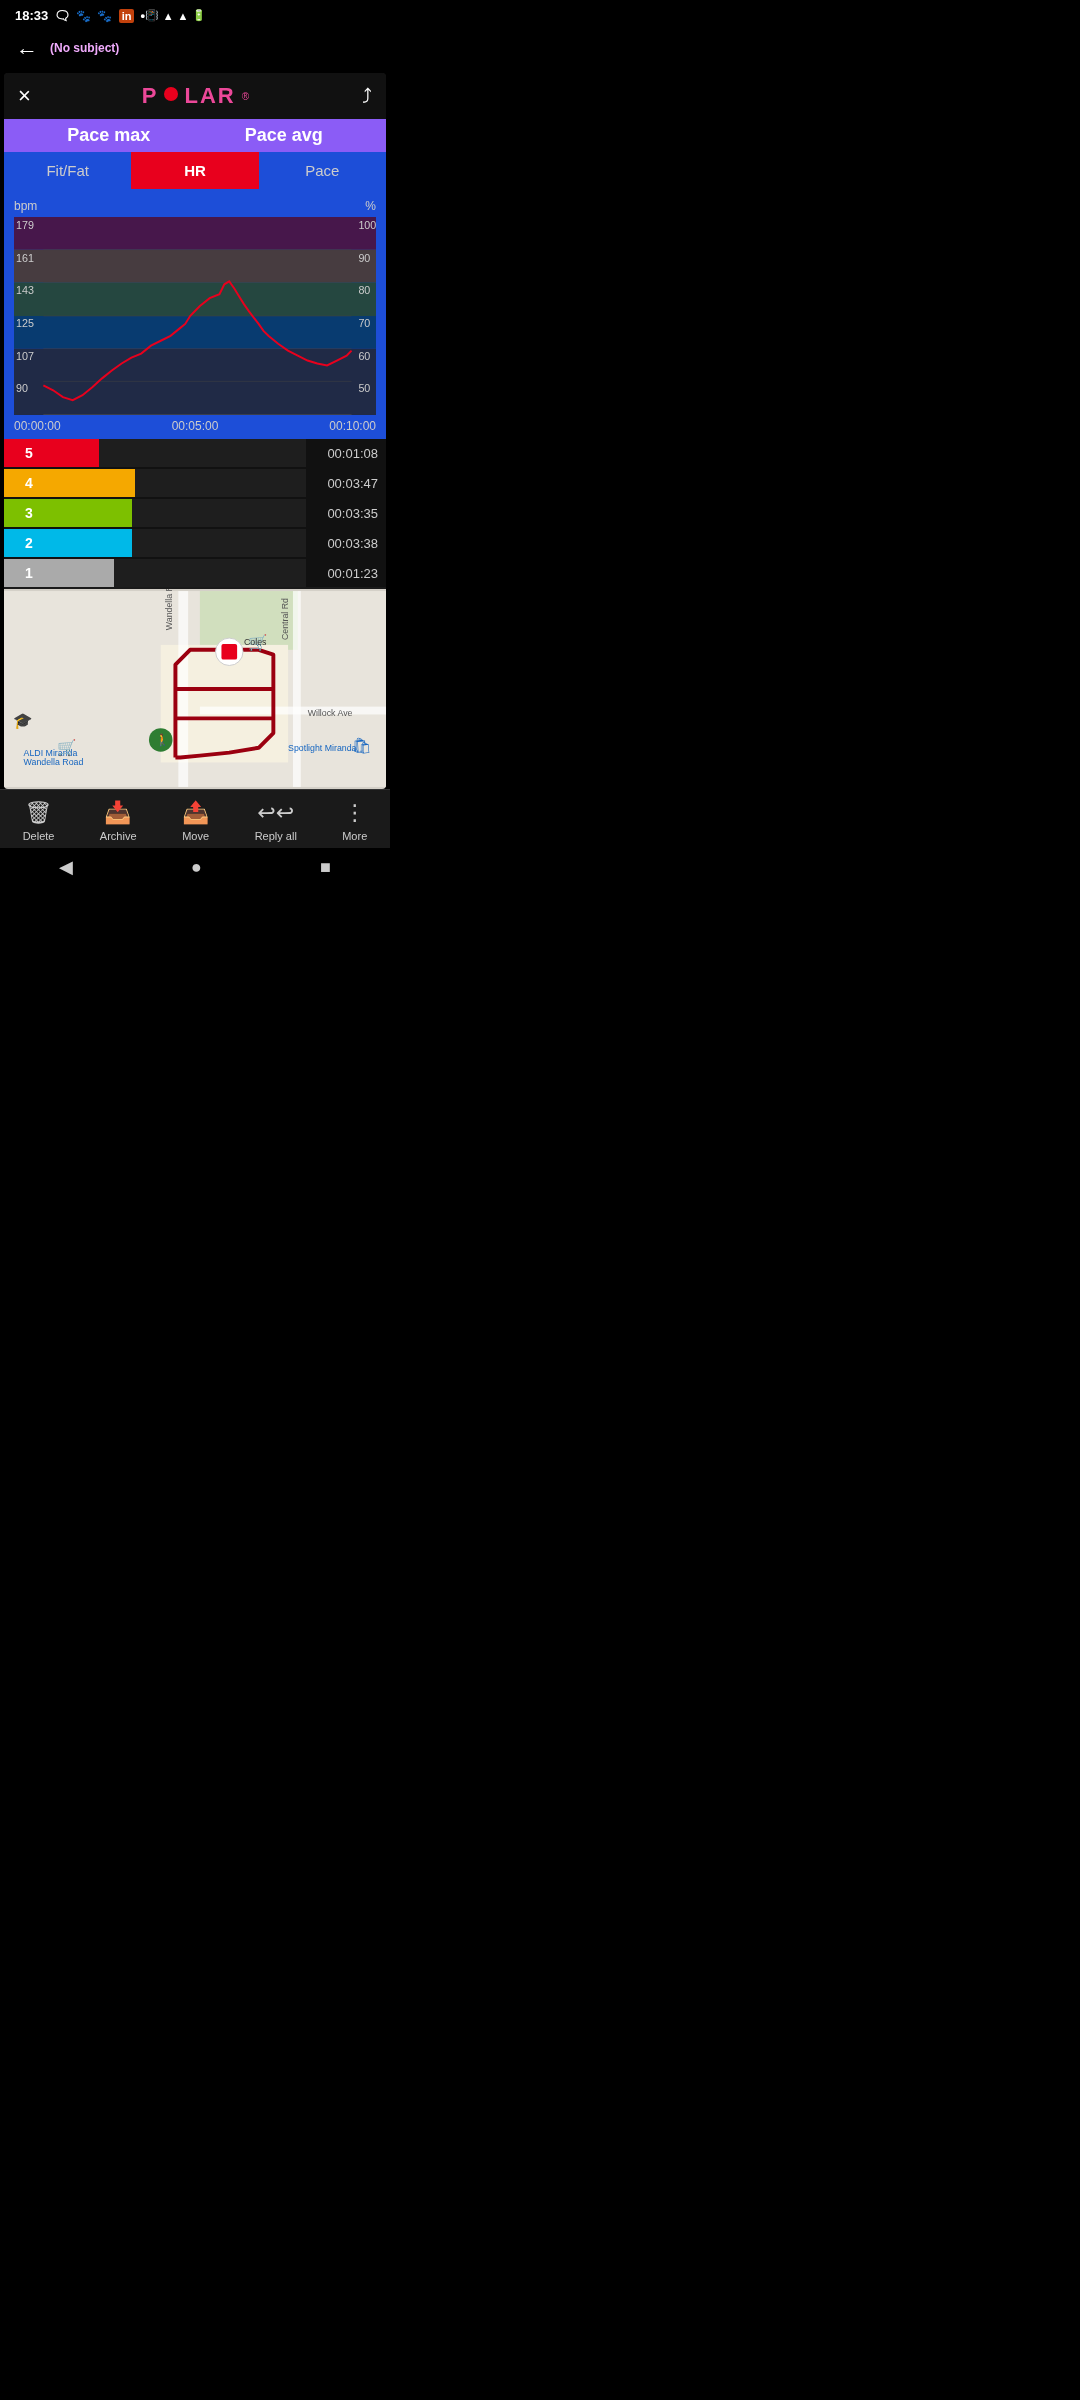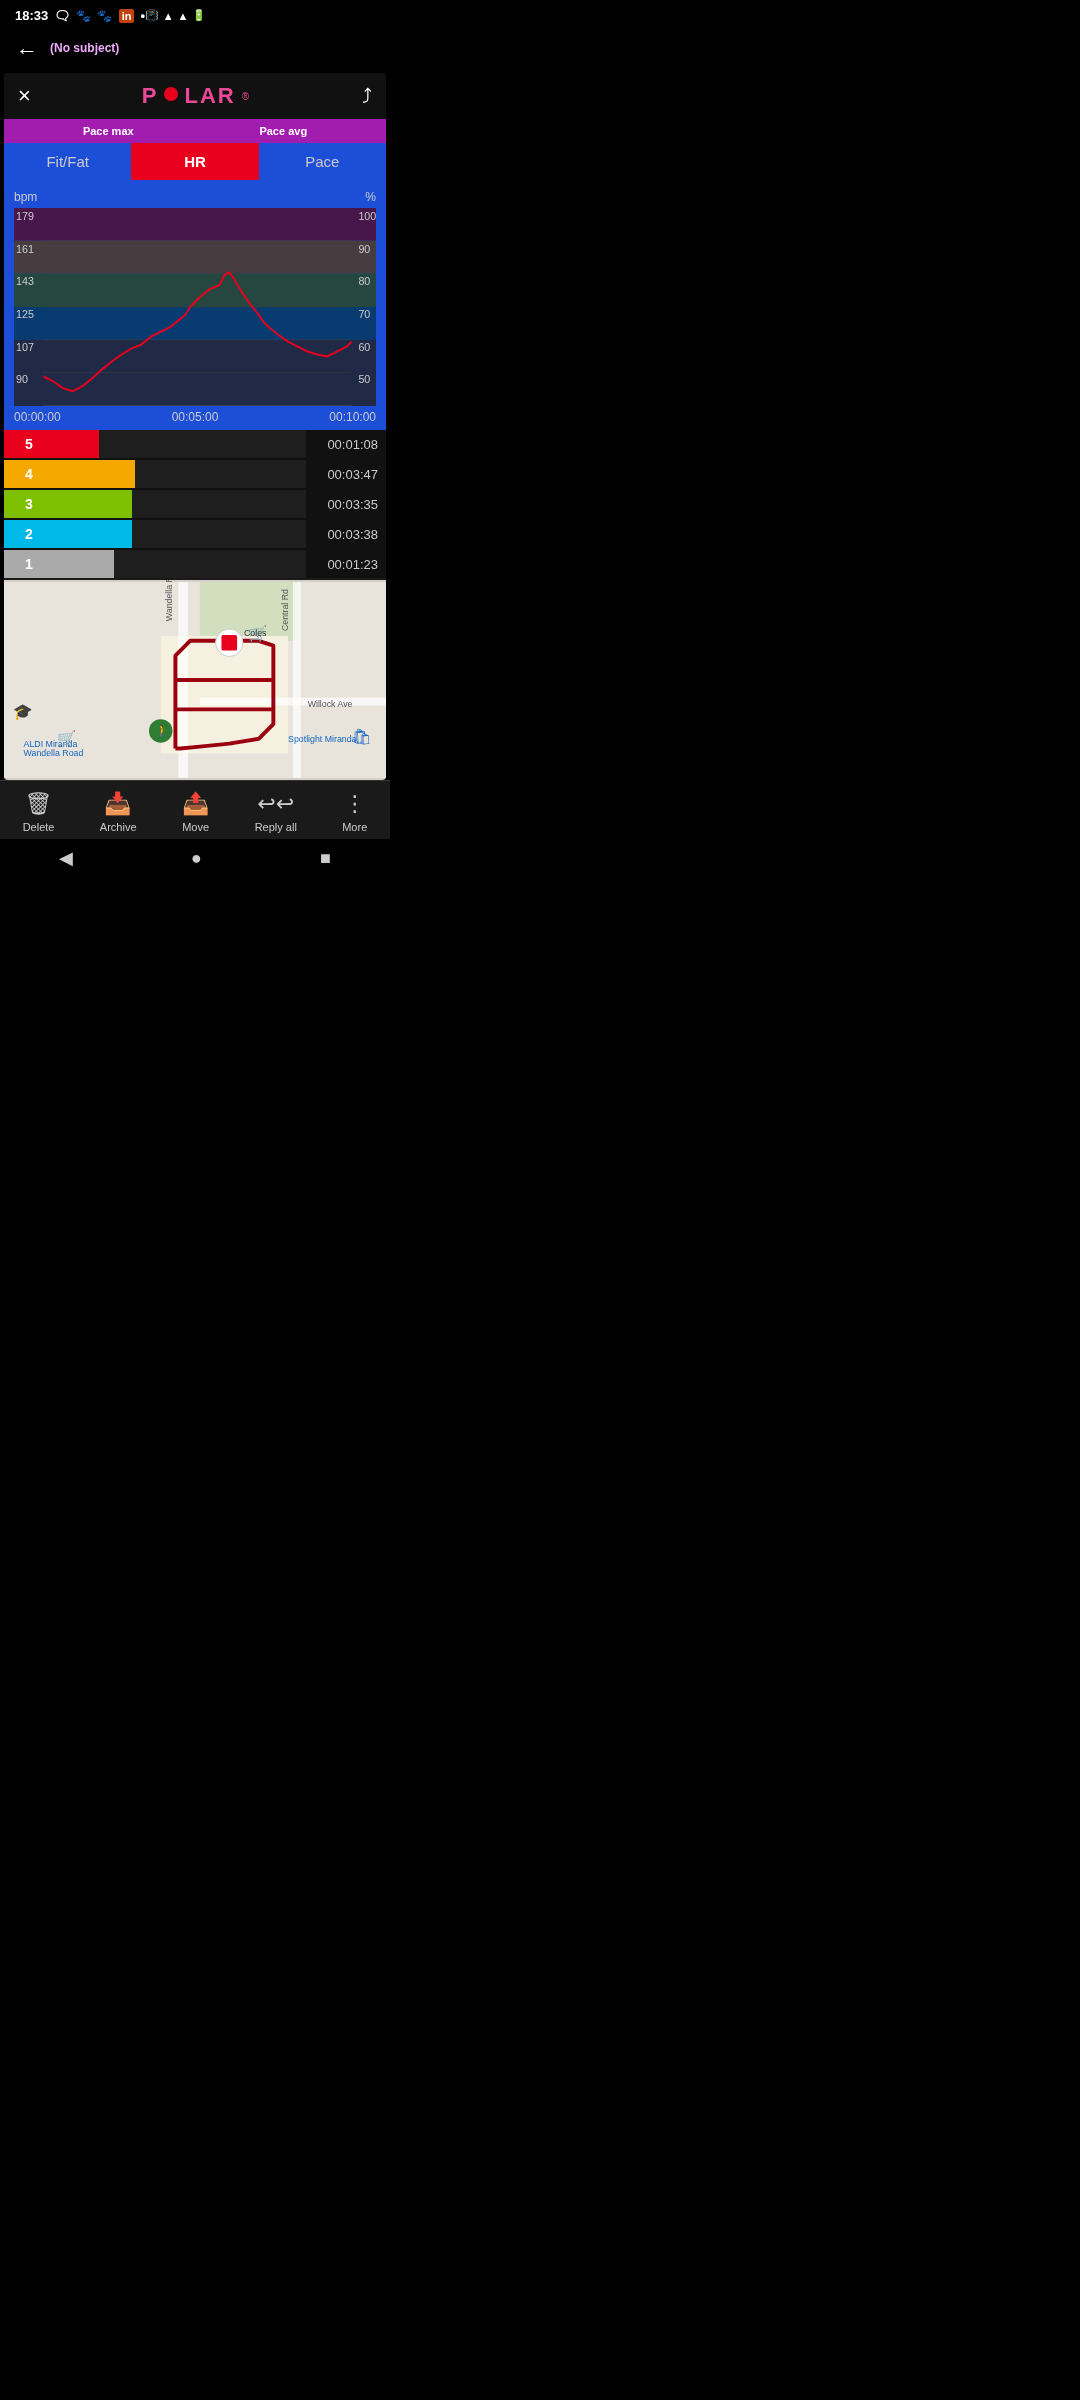--- a/index.html
+++ b/index.html
@@ -74,25 +74,25 @@
       width: 14px;
       height: 14px;
       background: #e8001d;
       border-radius: 50%;
       position: relative;
       top: -2px;
     }
 
     
     .pace-bar {
-      background: #a21caf;
+      background: #8b5cf6;
       display: flex;
       justify-content: space-around;
       padding: 6px 16px;
-      font-size: 11px;
+      font-size: 18px;
       font-weight: 600;
       color: #fff;
     }
 
     
     .training-section {
       background: #111;
       padding: 12px 14px;
       display: flex;
       justify-content: space-between;

